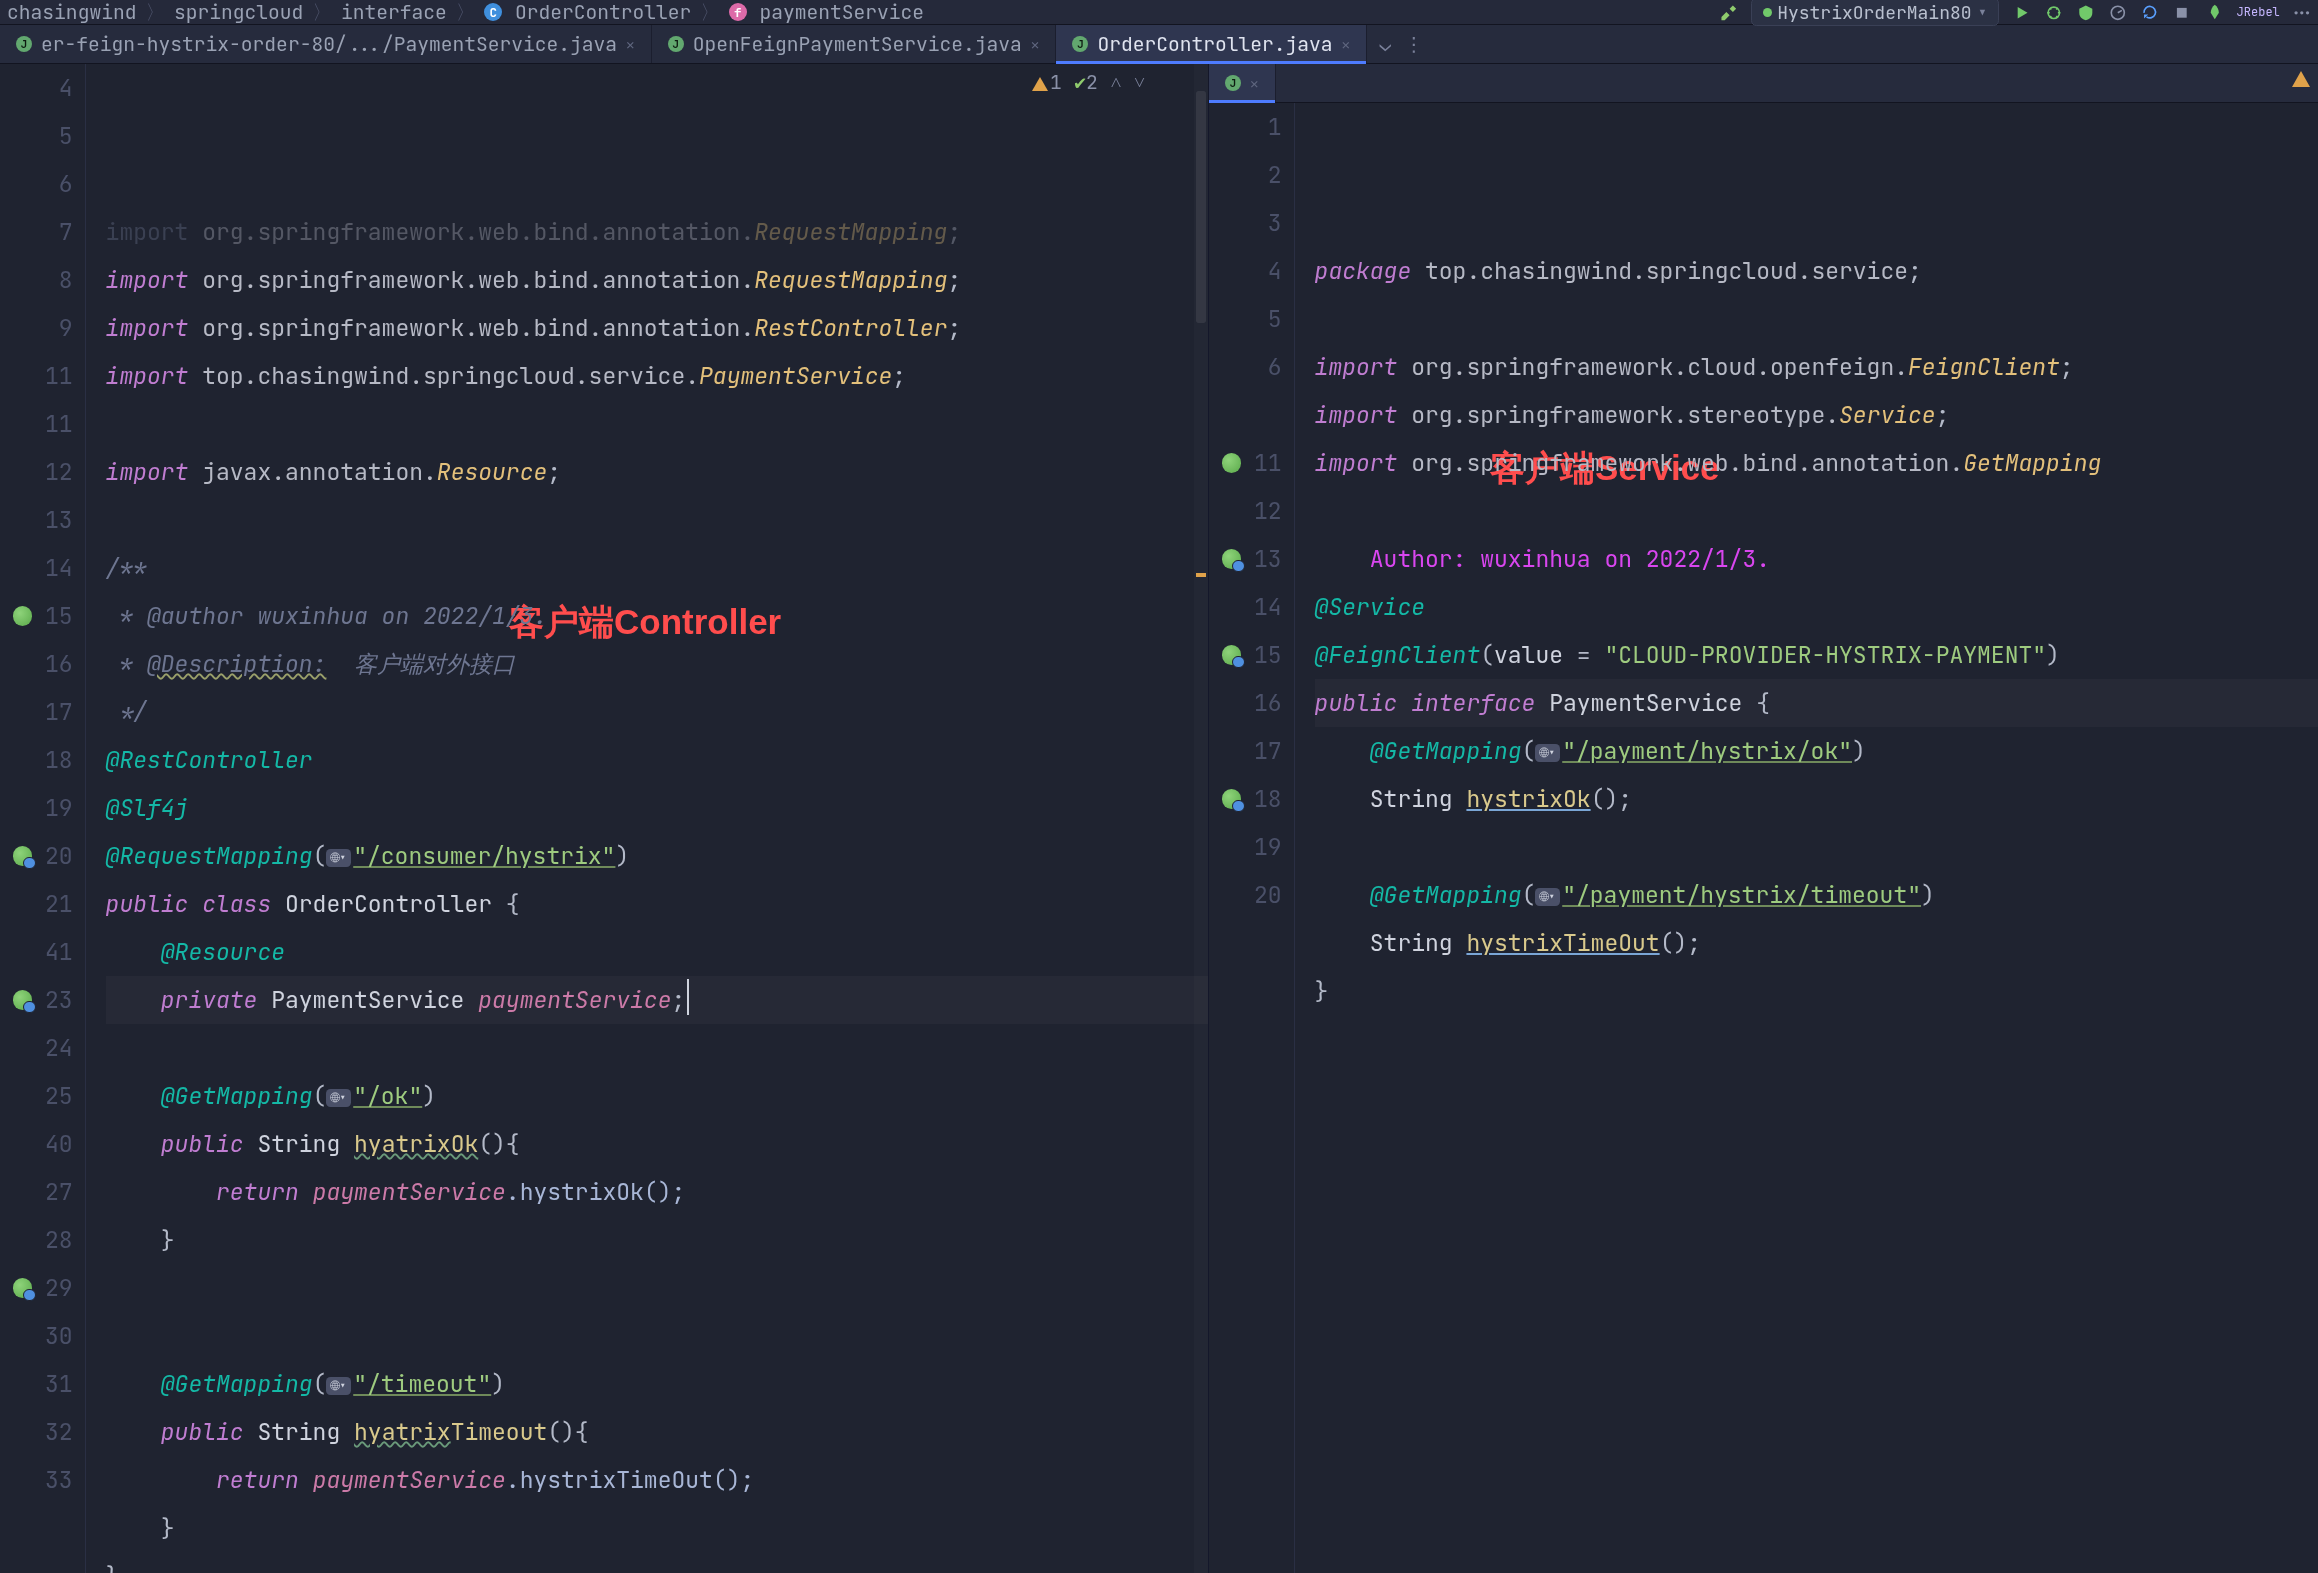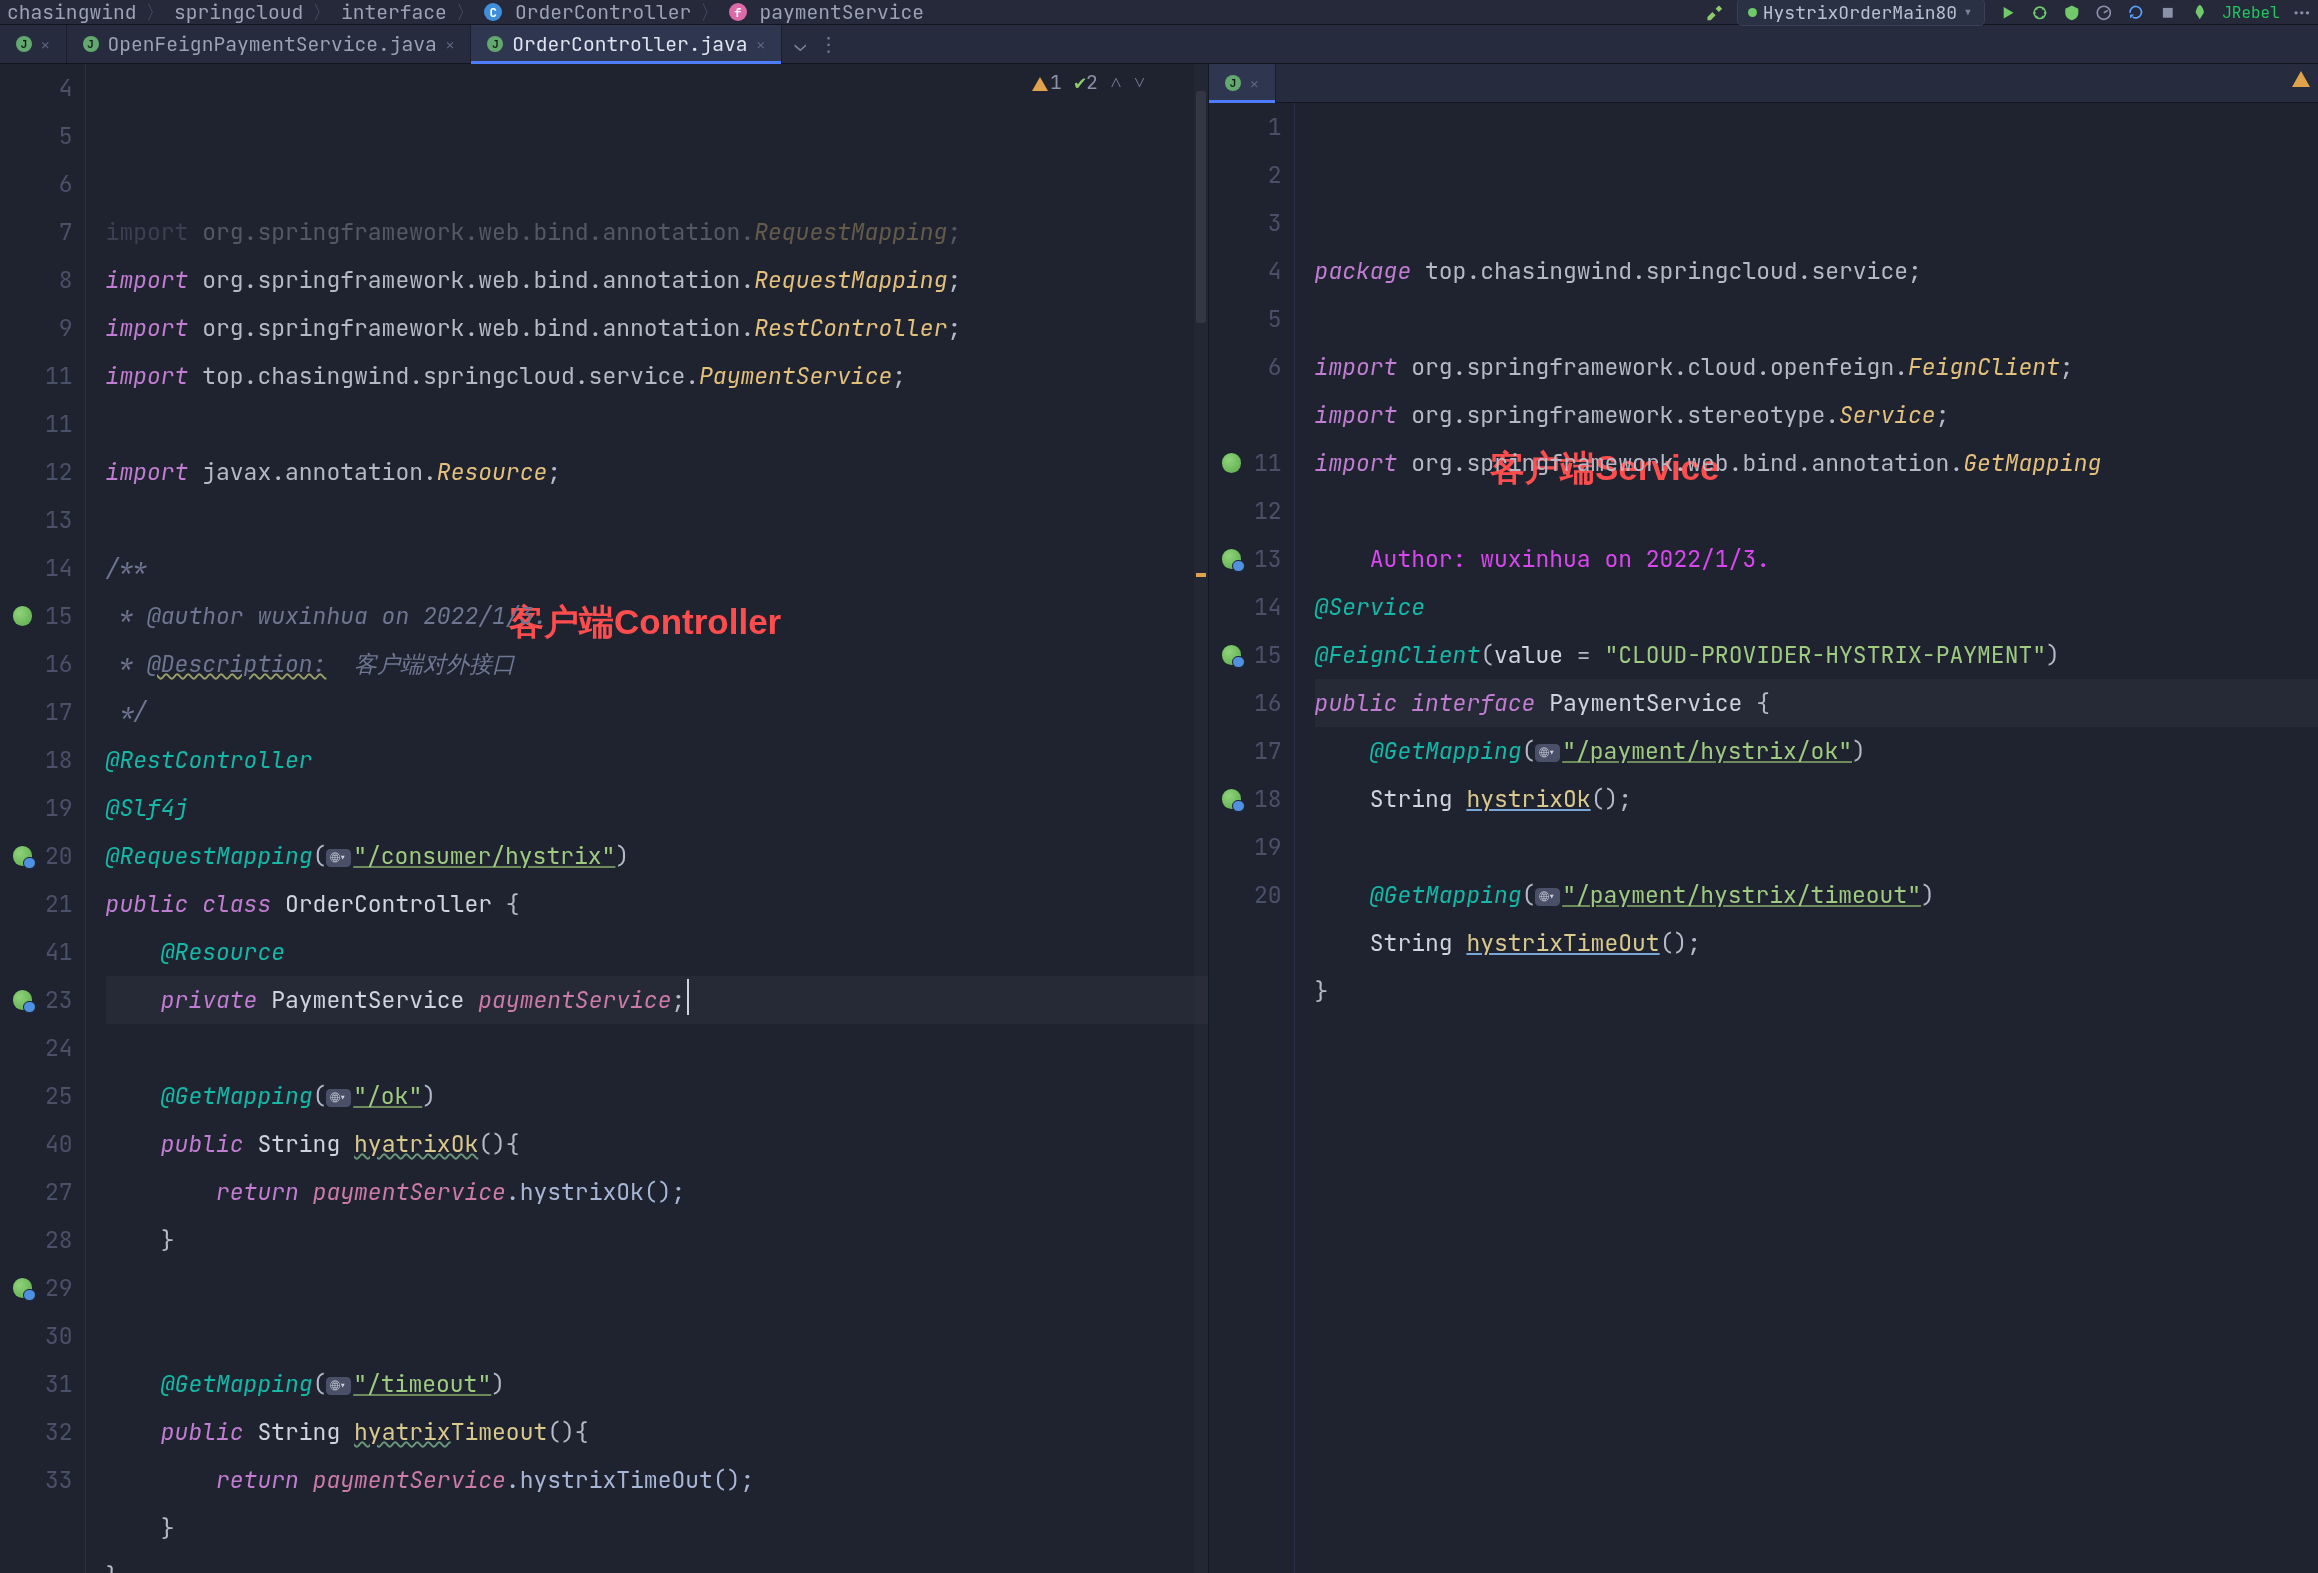--- a/index.html
+++ b/index.html
@@ -197,32 +197,33 @@
     <span class="tbicon"><svg viewBox="0 0 24 24">
           <path fill="none" stroke="#5aa0ff" stroke-width="2" d="M5 12a7 7 0 1 1 3 5"></path>
           <path fill="#5aa0ff" d="M5 19v-5h5z"></path>
         </svg></span>
     <span class="tbicon"><svg viewBox="0 0 24 24">
           <rect x="6" y="6" width="12" height="12" fill="#8a91a8"></rect>
         </svg></span>
     <span class="tbicon"><svg viewBox="0 0 24 24">
           <path fill="#71c96a" d="M12 2c3 2 5 6 5 10l-5 8-5-8c0-4 2-8 5-10z"></path>
         </svg></span>
-    <span style="color:#22c55e;font-size:16px">JRebel</span>
+    <span style="color:#c4b5fd;font-size:12px">JRebel</span>
     <span class="tbicon"><svg viewBox="0 0 24 24">
           <circle cx="5" cy="12" r="2" fill="#8a91a8"></circle>
           <circle cx="12" cy="12" r="2" fill="#8a91a8"></circle>
           <circle cx="19" cy="12" r="2" fill="#8a91a8"></circle>
         </svg></span>
   </div>
 </div>
 
 <div class="tabbar">
   <div class="tab">
     <span class="file-ic ic-java">J</span>
+    <span>er-feign-hystrix-order-80/.../PaymentService.java</span>
     <span class="close">✕</span>
   </div>
   <div class="tab">
     <span class="file-ic ic-java">J</span>
     <span>OpenFeignPaymentService.java</span>
     <span class="close">✕</span>
   </div>
   <div class="tab active">
     <span class="file-ic ic-java">J</span>
     <span>OrderController.java</span>

